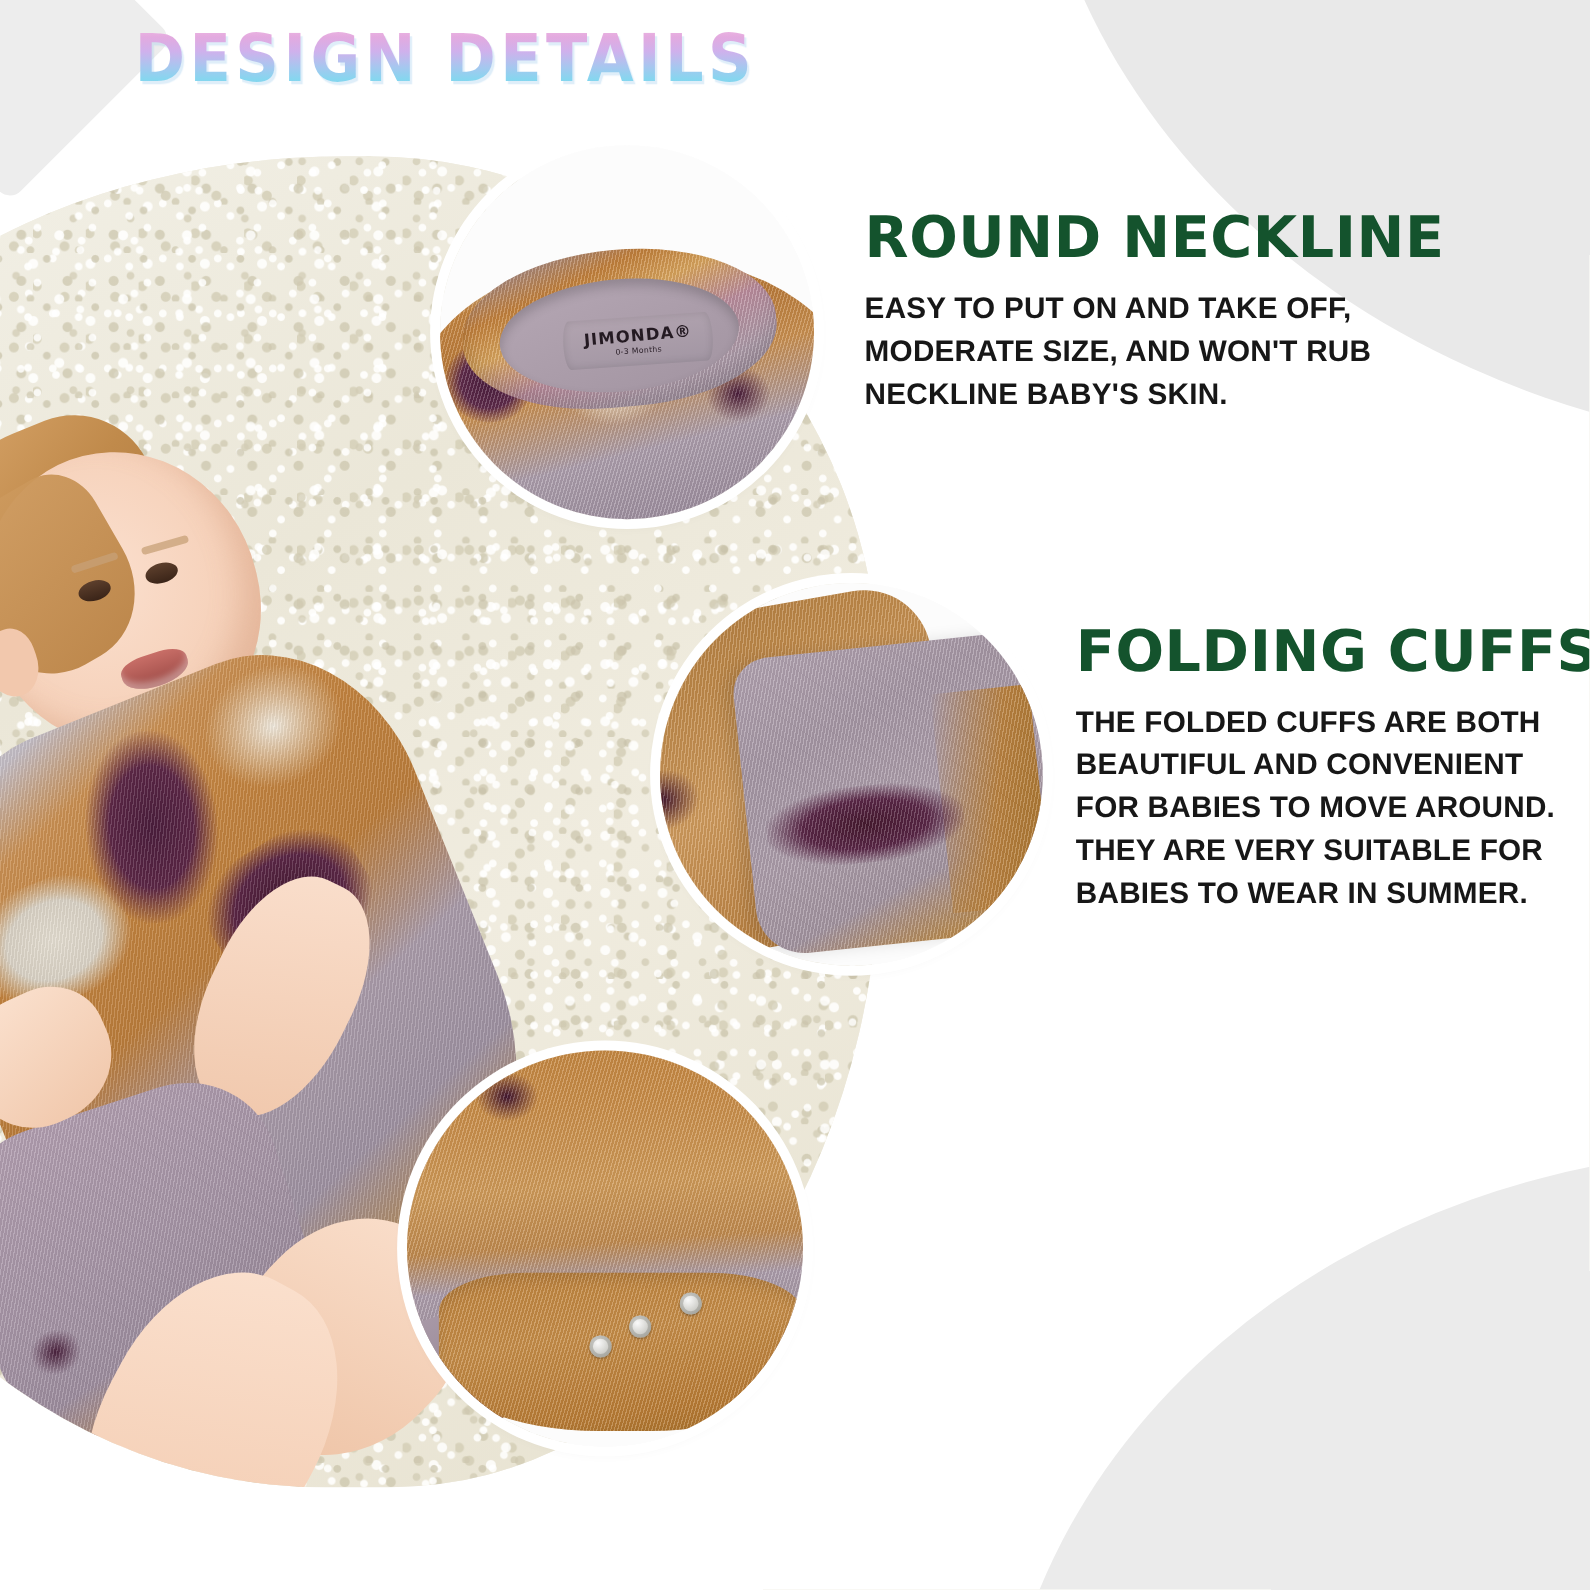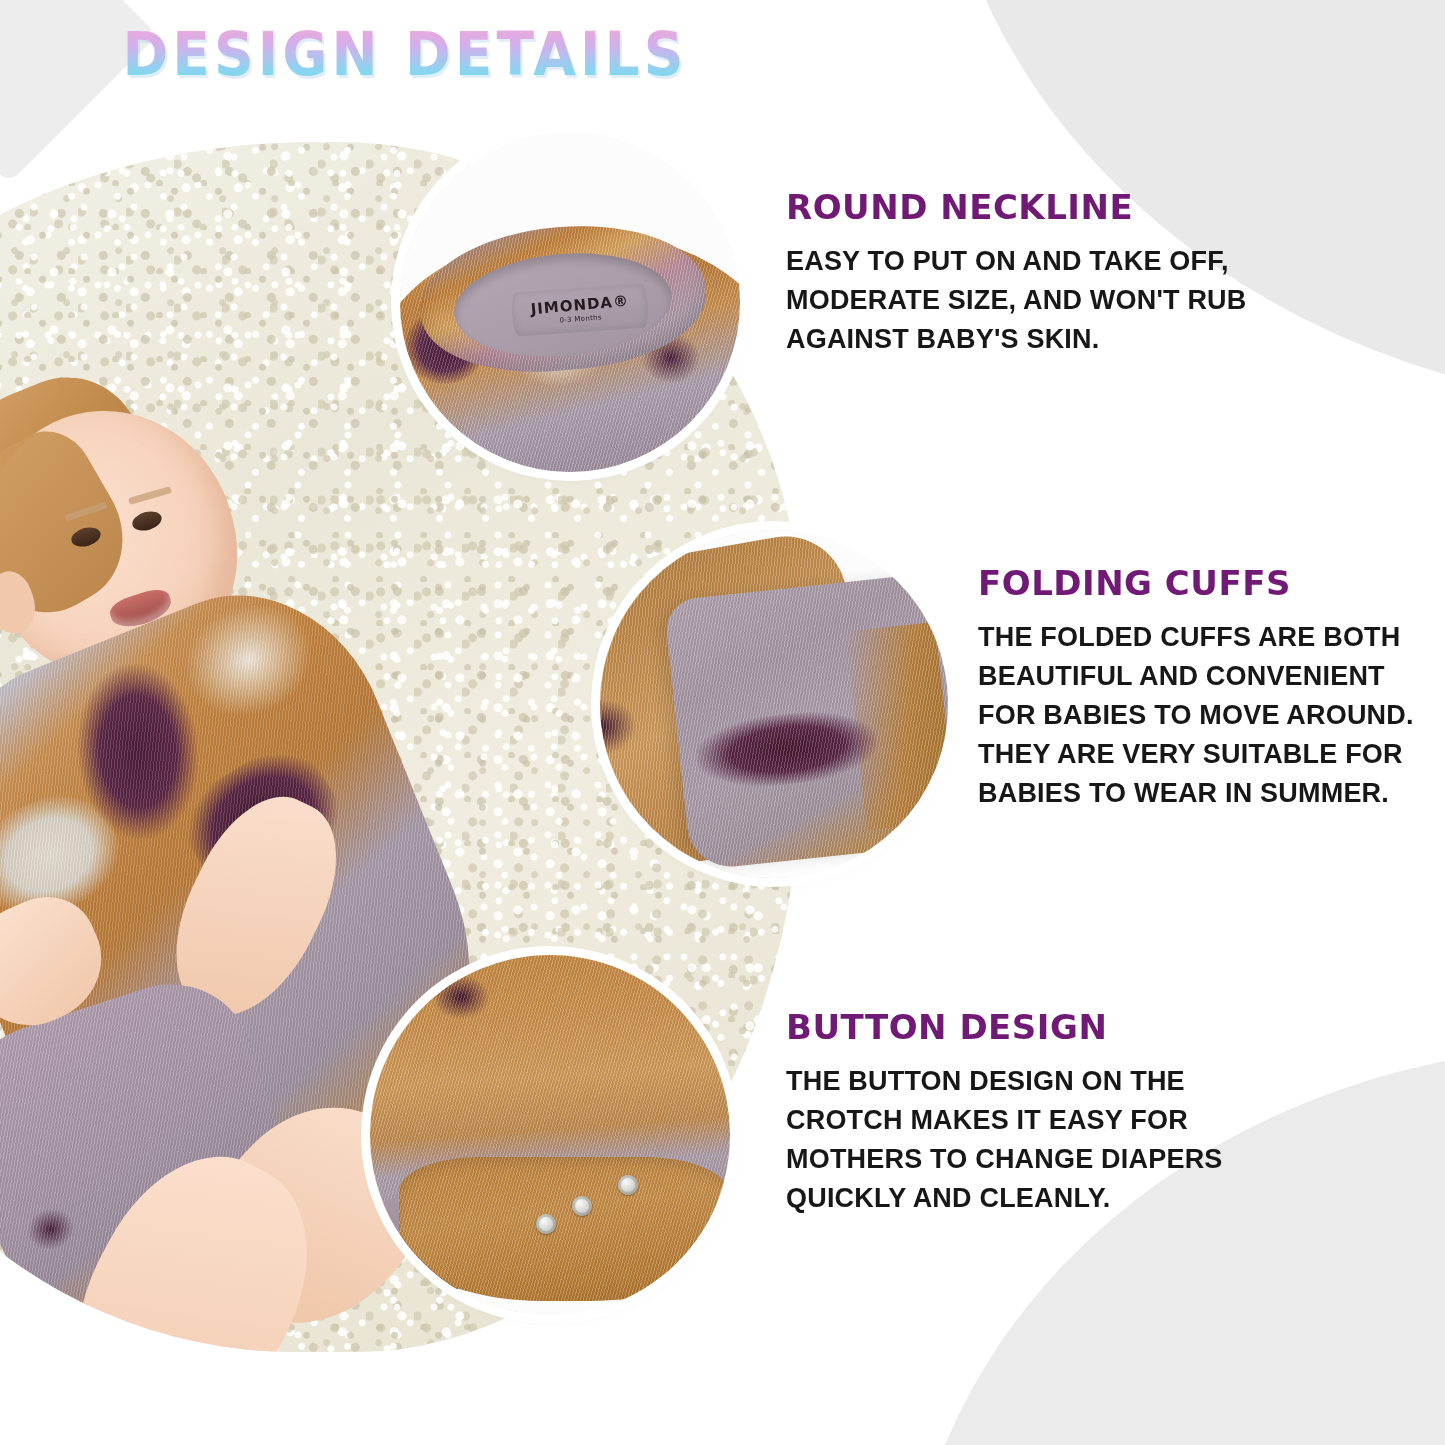--- a/index.html
+++ b/index.html
@@ -252,22 +252,22 @@
   #snap3{left:69%;top:61%;}
   #btn-leg{position:absolute;left:-4%;top:66%;width:34%;height:30%;
     border-radius:40% 30% 40% 40%;transform:rotate(-18deg);
     background:linear-gradient(160deg,#ab9ba9 0%,#9e8f9d 40%,#4d1f3c 70%,#b9813f 100%);}
 
   
   .block{position:absolute;z-index:30;}
   .block h2{
     margin:0 0 16px 0;
     font-family:"DejaVu Sans", sans-serif;
-    font-size:34px;font-weight:bold;letter-spacing:.5px;
-    color:#701a75;line-height:1.05;white-space:nowrap;
+    font-size:52px;font-weight:bold;letter-spacing:.5px;
+    color:#14532d;line-height:1.05;white-space:nowrap;
   }
   .block p{
     margin:0;
     font-family:"Liberation Sans", sans-serif;
     font-size:27px;font-weight:bold;line-height:1.45;
     color:#171717;letter-spacing:.2px;
   }
   #block-neck{left:786px;top:190px;width:520px;}
   #block-cuff{left:978px;top:566px;width:470px;}
   #block-button{left:786px;top:1010px;width:520px;}
@@ -367,26 +367,22 @@
       <div class="dy"></div>
       <div class="rib-tex"></div>
     </div>
     <div class="snap" id="snap1"></div>
     <div class="snap" id="snap2"></div>
     <div class="snap" id="snap3"></div>
   </div>
 
   <div class="block" id="block-neck">
     <h2>ROUND NECKLINE</h2>
-    <p>EASY TO PUT ON AND TAKE OFF, MODERATE SIZE, AND WON'T RUB AGAINST BABY'S SKIN.</p>
+    <p>EASY TO PUT ON AND TAKE OFF, MODERATE SIZE, AND WON'T RUB NECKLINE BABY'S SKIN.</p>
   </div>
 
   <div class="block" id="block-cuff">
     <h2>FOLDING CUFFS</h2>
     <p>THE FOLDED CUFFS ARE BOTH BEAUTIFUL AND CONVENIENT FOR BABIES TO MOVE AROUND. THEY ARE VERY SUITABLE FOR BABIES TO WEAR IN SUMMER.</p>
   </div>
 
-  <div class="block" id="block-button">
-    <h2>BUTTON DESIGN</h2>
-    <p>THE BUTTON DESIGN ON THE CROTCH MAKES IT EASY FOR MOTHERS TO CHANGE DIAPERS QUICKLY AND CLEANLY.</p>
-  </div>
 
 </div>
 
 </body></html>

